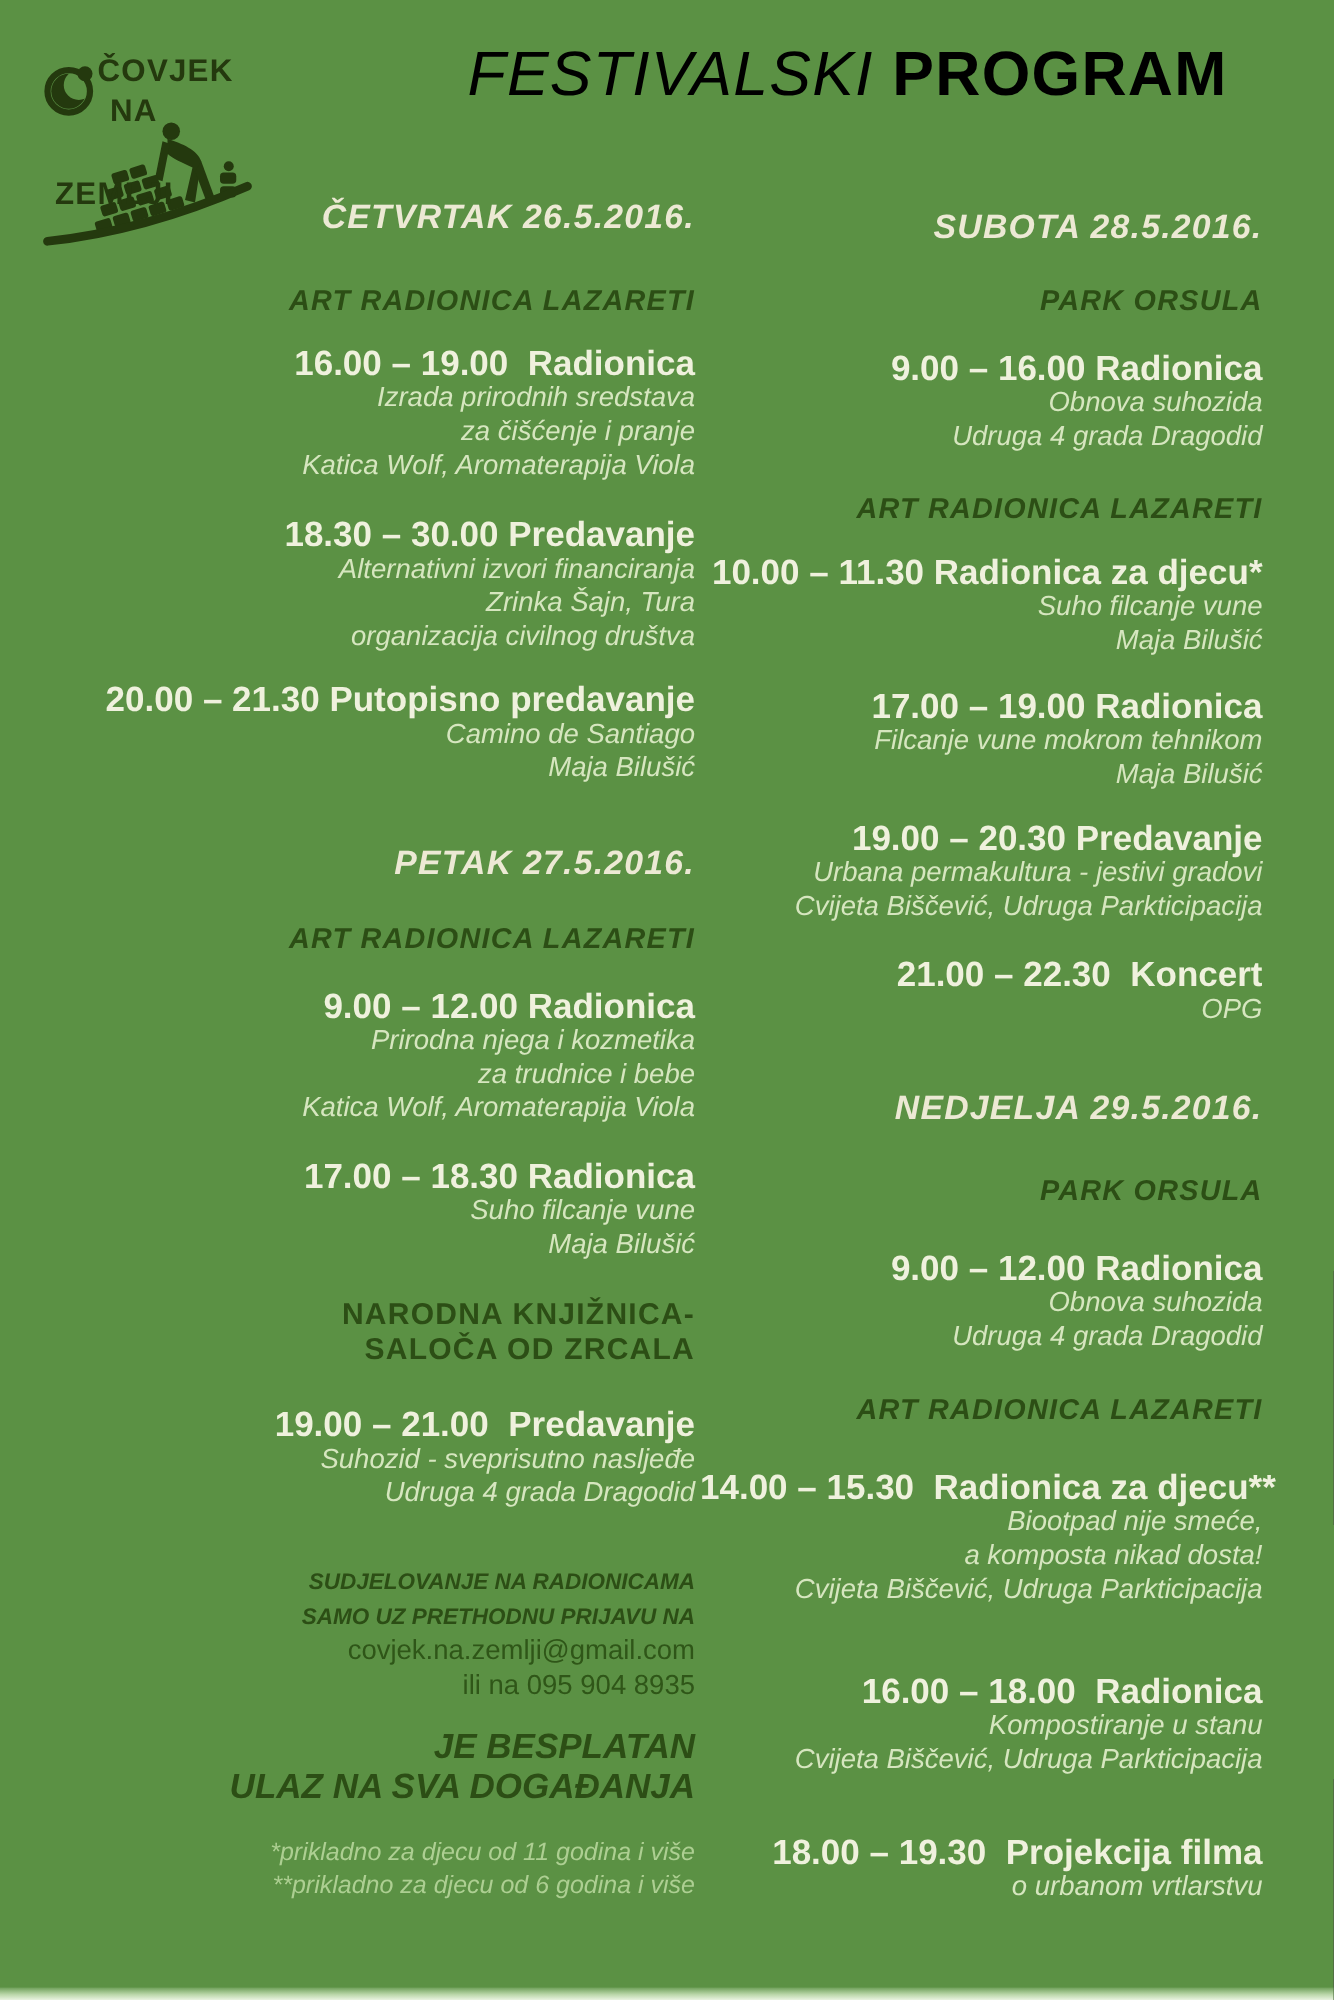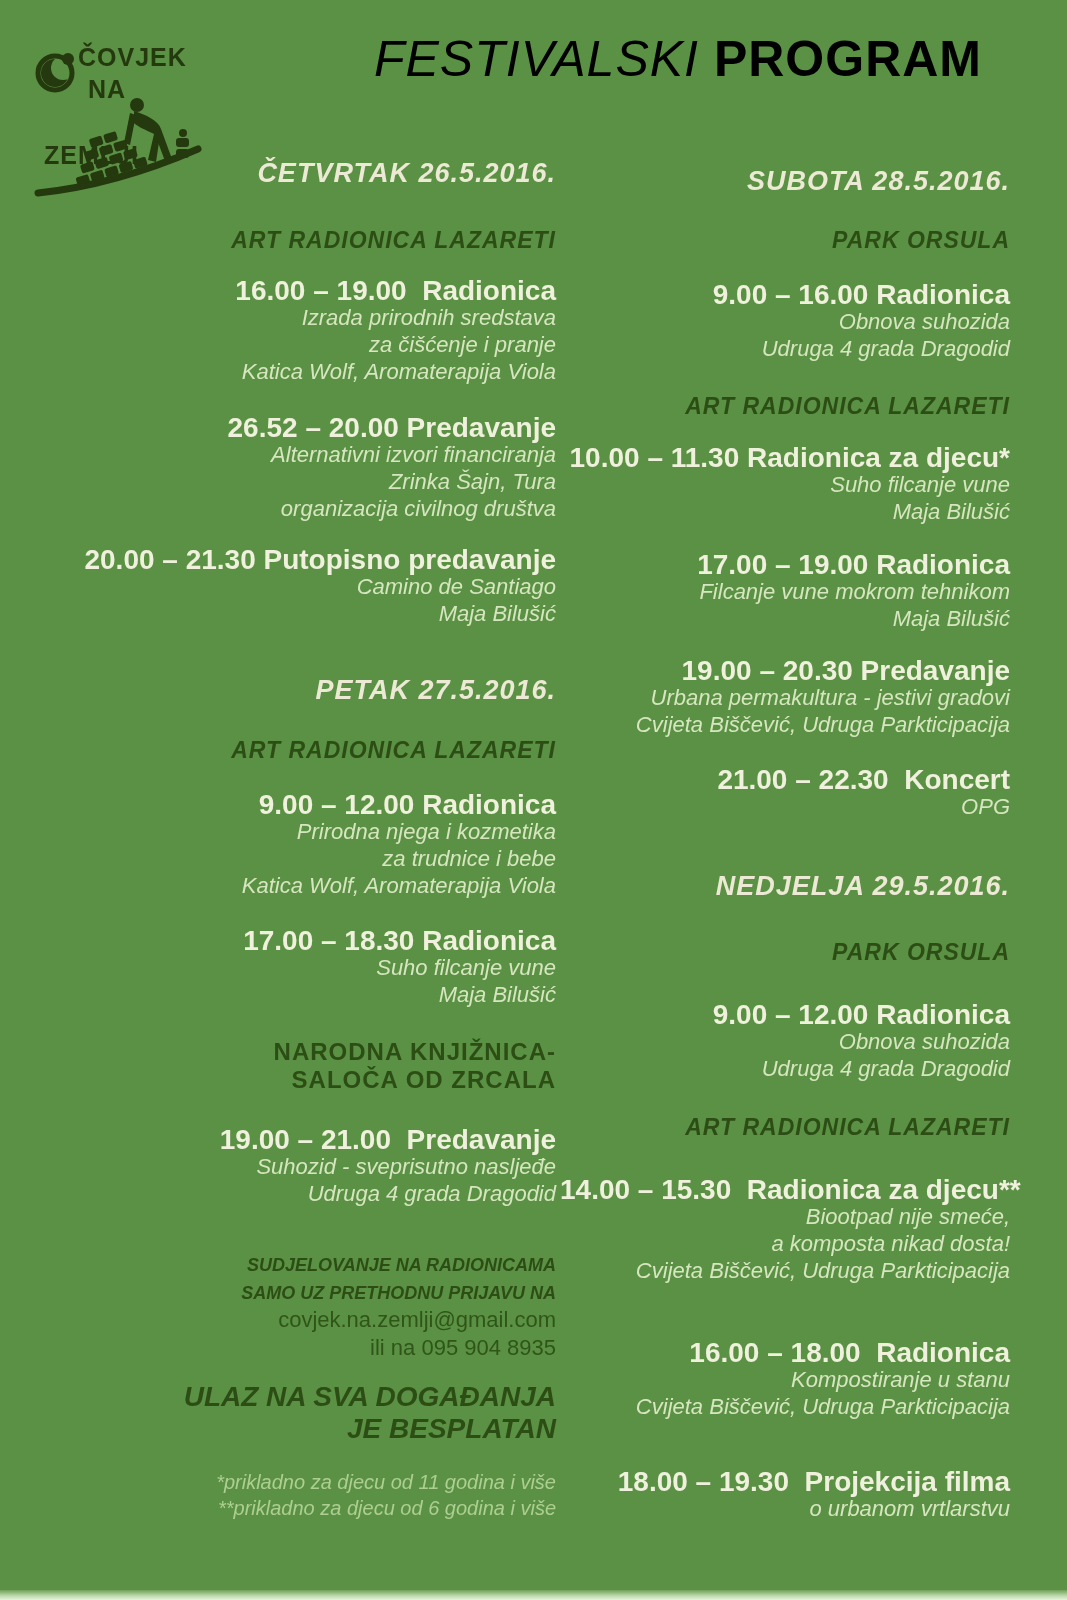--- a/index.html
+++ b/index.html
@@ -101,21 +101,21 @@
     <div class="block venue" style="top:226px">ART RADIONICA LAZARETI</div>
 
     <div class="block event" style="top:277px">
       <div class="time">16.00 – 19.00  Radionica</div>
       <div class="line">Izrada prirodnih sredstava</div>
       <div class="line">za čišćenje i pranje</div>
       <div class="line">Katica Wolf, Aromaterapija Viola</div>
     </div>
 
     <div class="block event" style="top:414px">
-      <div class="time">26.52 – 20.00 Predavanje</div>
+      <div class="time">18.30 – 30.00 Predavanje</div>
       <div class="line">Alternativni izvori financiranja</div>
       <div class="line">Zrinka Šajn, Tura</div>
       <div class="line">organizacija civilnog društva</div>
     </div>
 
     <div class="block event" style="top:546px">
       <div class="time">20.00 – 21.30 Putopisno predavanje</div>
       <div class="line">Camino de Santiago</div>
       <div class="line">Maja Bilušić</div>
     </div>
@@ -152,22 +152,22 @@
       <div>SUDJELOVANJE NA RADIONICAMA</div>
       <div>SAMO UZ PRETHODNU PRIJAVU NA</div>
     </div>
 
     <div class="block contact" style="top:1306px">
       <div>covjek.na.zemlji@gmail.com</div>
       <div>ili na 095 904 8935</div>
     </div>
 
     <div class="block free" style="top:1381px">
+      <div>JE BESPLATAN</div>
       <div>ULAZ NA SVA DOGAĐANJA</div>
-      <div>JE BESPLATAN</div>
     </div>
 
     <div class="block footnote" style="top:1469px">
       <div>*prikladno za djecu od 11 godina i više</div>
       <div>**prikladno za djecu od 6 godina i više</div>
     </div>
 
   </div>
 
   <div class="col col-right">

